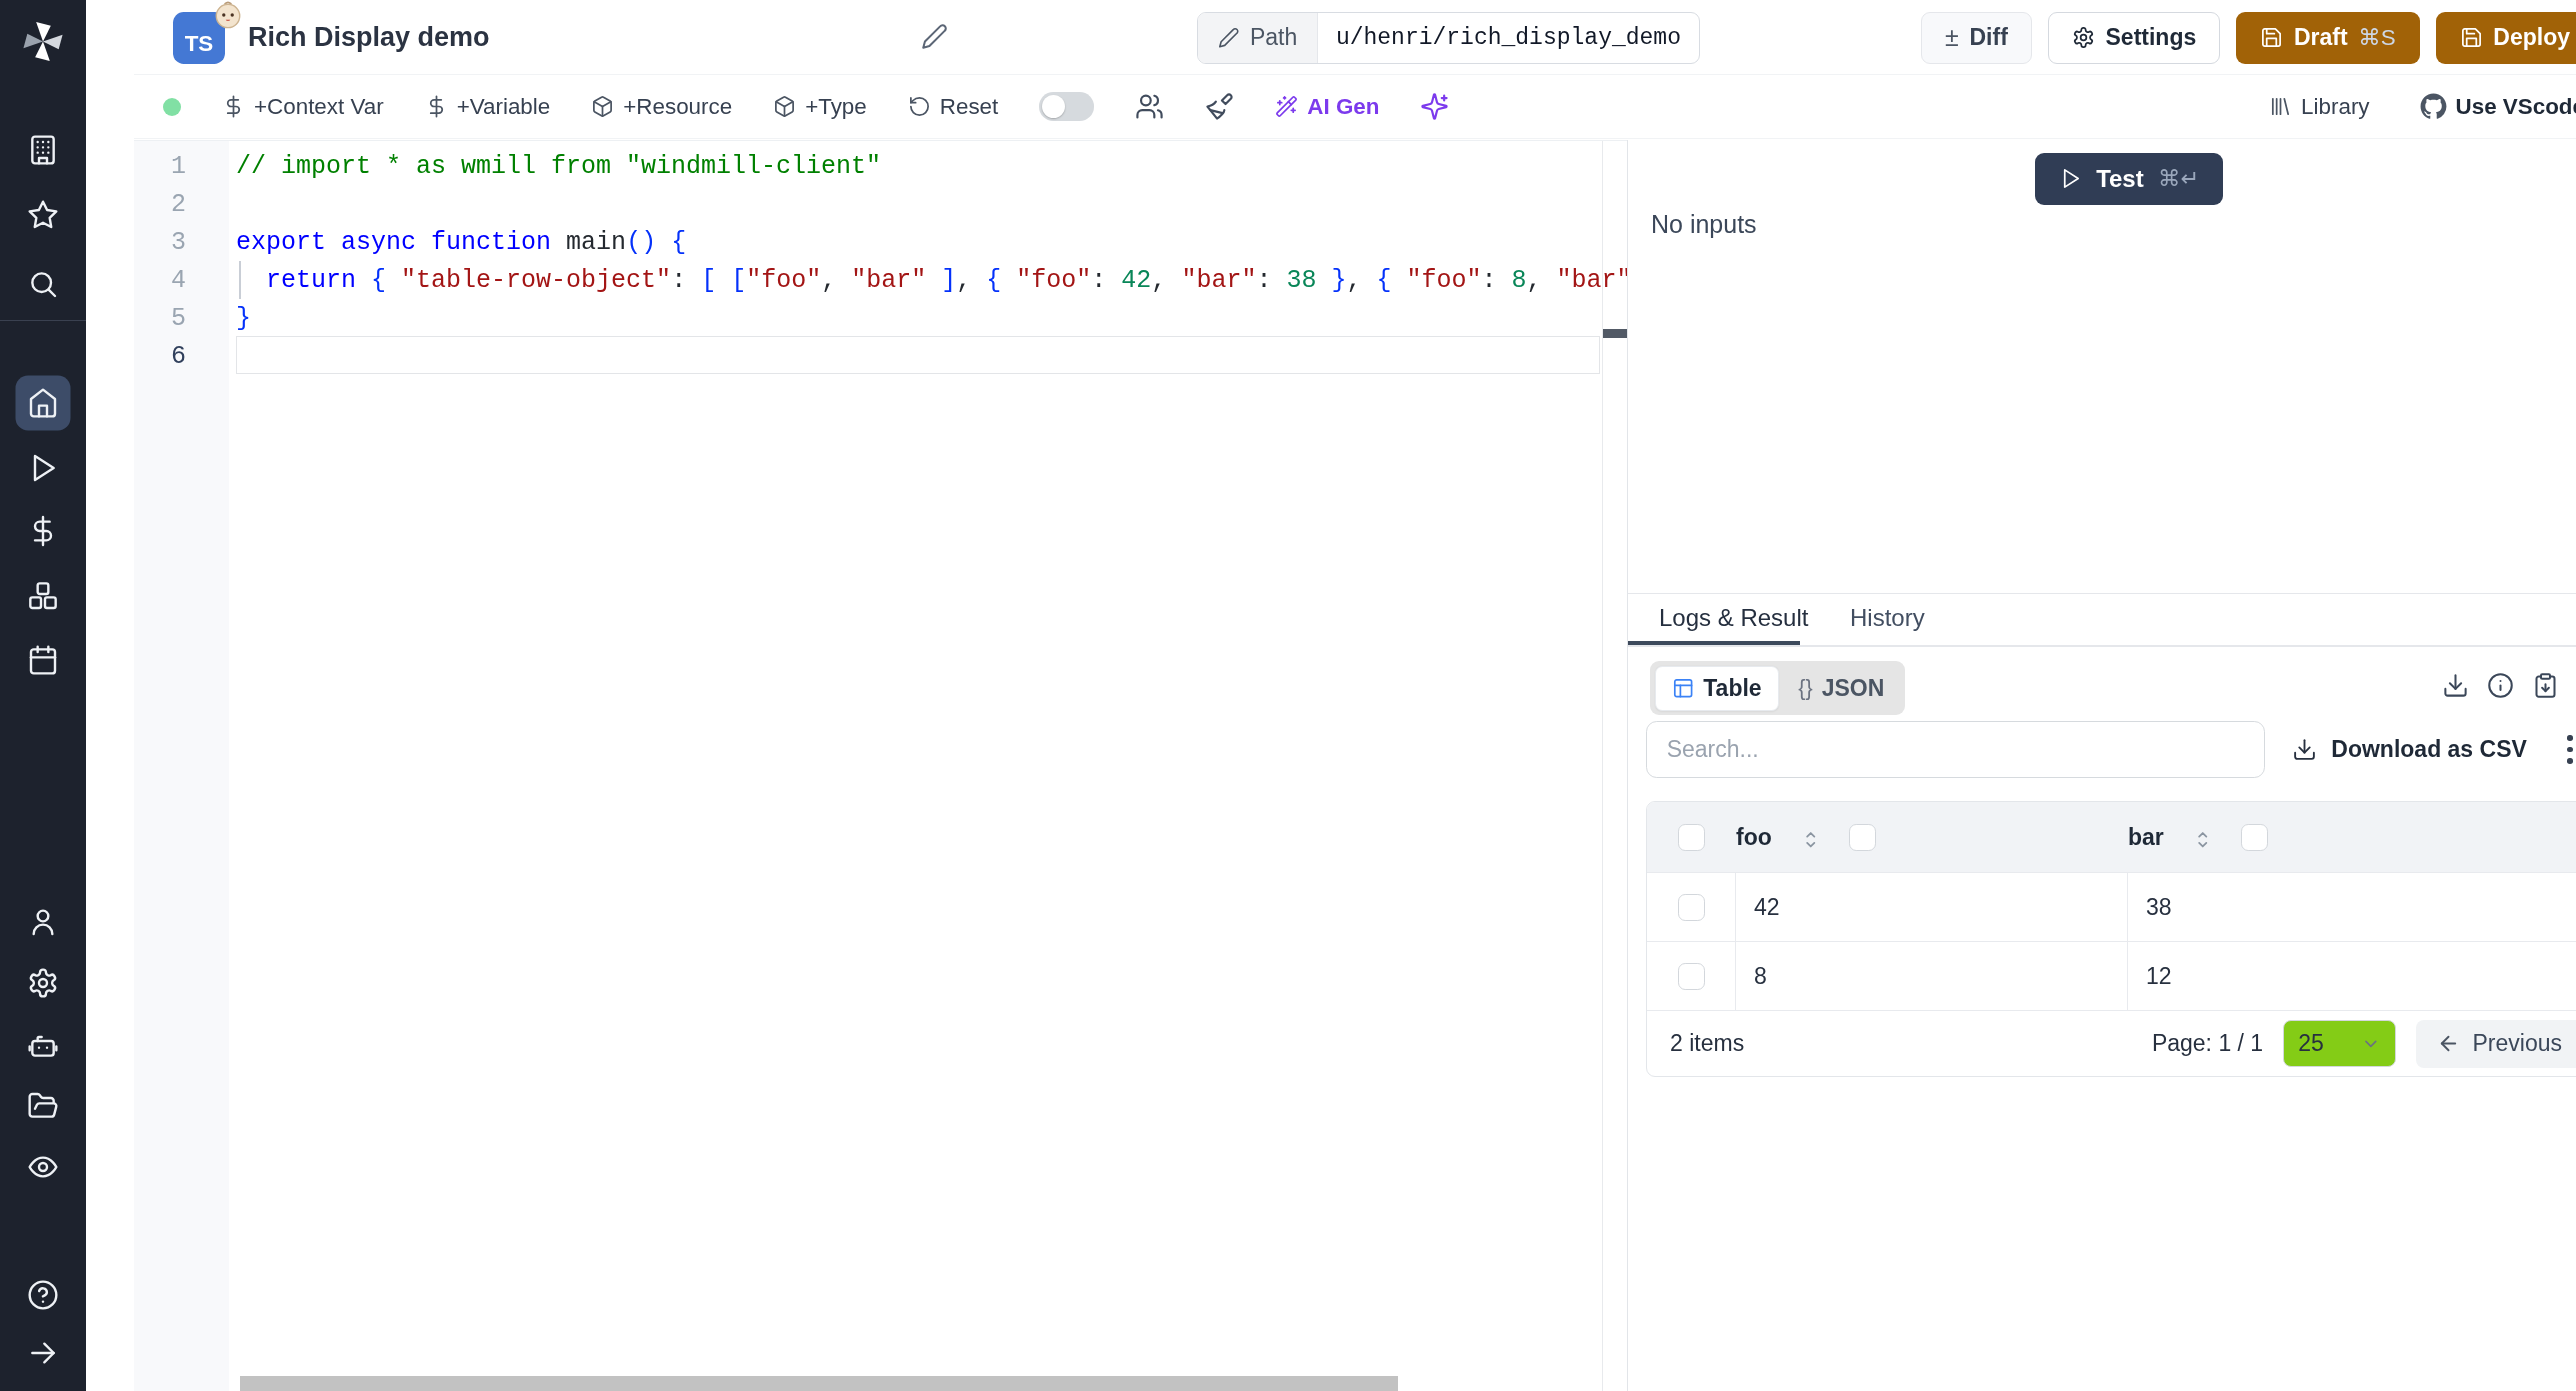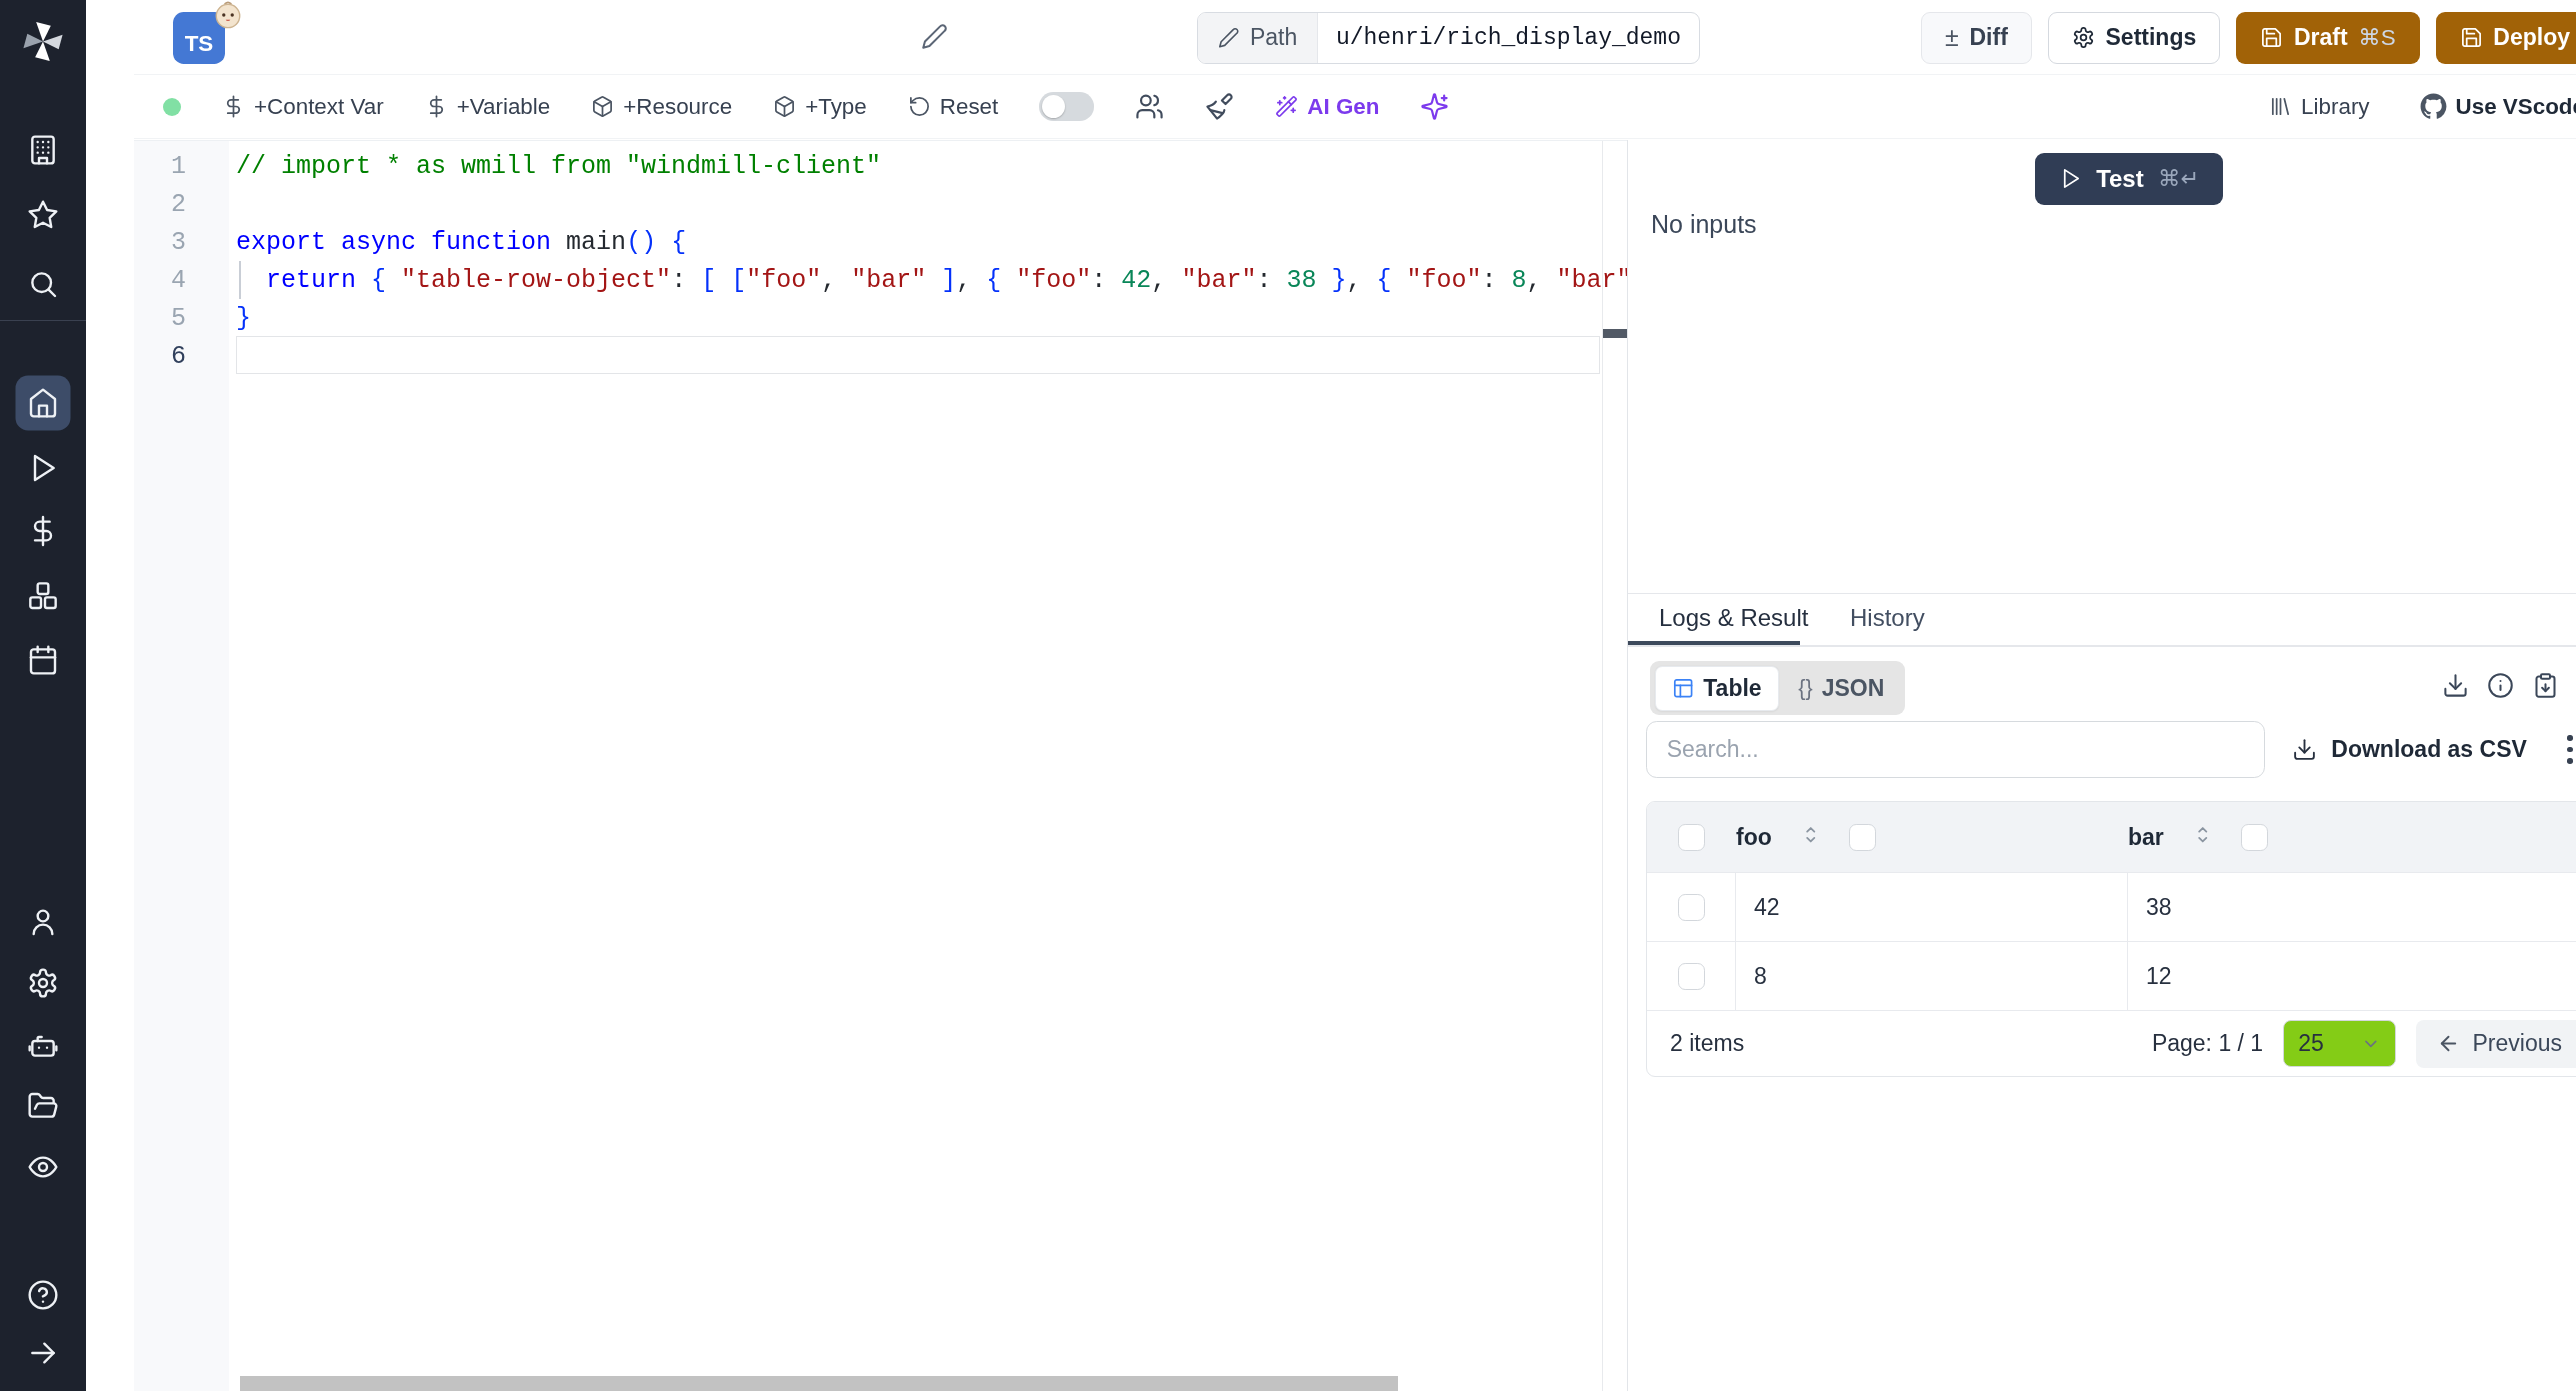--- a/index.html
+++ b/index.html
@@ -101,21 +101,21 @@
 
   .search-input { position:absolute; left:18px; top:581px; width:619px; height:57px; border:1.8px solid #d6dade; border-radius:10.7px; font-size:23px; color:#1f2937; padding:0 19.7px; font-family:"Liberation Sans", sans-serif; outline:none; }
   .search-input::placeholder { color:#9aa3af; }
   .csv-btn { position:absolute; left:664px; top:581px; height:57px; display:flex; align-items:center; gap:14.3px; font-size:23px; font-weight:600; color:#1f2937; cursor:pointer; }
   .csv-btn svg { width:25px; height:25px; color:#27303f; }
   .kebab-btn { position:absolute; right:36px; top:590px; width:36px; height:39px; display:flex; flex-direction:column; align-items:center; justify-content:center; gap:6.3px; cursor:pointer; }
   .kebab-btn i { width:5.4px; height:5.4px; border-radius:50%; background:#374151; }
 
   .result-table { position:absolute; left:18px; top:661px; width:960px; border:0.9px solid #e3e6ea; border-radius:9px; overflow:hidden; background:#fff; }
   .rt-header { display:flex; height:70px; background:#f1f3f6; align-items:center; }
-  .rt-hcell { display:flex; align-items:flex-start; gap:28px; }
+  .rt-hcell { display:flex; align-items:flex-end; gap:28px; }
   .rt-col-cb { width:89px; justify-content:center; }
   .rt-col-a { width:392px; }
   .rt-col-b { flex:1; }
   .rt-htext { font-size:23px; font-weight:700; color:#1f2937; }
   .sort-icon { width:21.5px; height:21.5px; color:#8b95a1; cursor:pointer; }
   .checkbox { width:27px; height:27px; border:1.8px solid #d3d7dc; border-radius:7.2px; background:#fff; cursor:pointer; flex:none; }
   .rt-row { display:flex; height:69px; align-items:stretch; border-top:0.9px solid #e8eaee; }
   .rt-cell { display:flex; align-items:center; font-size:23px; color:#27303f; }
   .rt-cell-cb { width:89px; justify-content:center; border-right:0.9px solid #e8eaee; }
   .rt-cell-a { width:392px; padding-left:18px; border-right:0.9px solid #e8eaee; }
@@ -252,20 +252,21 @@
       <div class="ts-badge">TS</div>
       <div class="emoji-badge">
         <svg viewBox="0 0 32 32">
             <path d="M13 4 Q16 1 19 4" fill="none" stroke="#b99b78" stroke-width="2" stroke-linecap="round"></path>
             <circle cx="16" cy="17" r="12.5" fill="#f3e4ce" stroke="#cdb491" stroke-width="1.5"></circle>
             <circle cx="11.5" cy="16" r="1.8" fill="#4a3323"></circle>
             <circle cx="20.5" cy="16" r="1.8" fill="#4a3323"></circle>
             <path d="M13.5 21 Q16 23.5 18.5 21" fill="#c0392b"></path>
           </svg>
       </div>
+      <div class="page-title">Rich Display demo</div>
       <div class="title-pencil">
         <svg viewBox="0 0 24 24" fill="none" stroke="currentColor" stroke-width="1.8" stroke-linecap="round" stroke-linejoin="round">
             <path d="M17 3a2.85 2.83 0 1 1 4 4L7.5 20.5 2 22l1.5-5.5Z"></path>
           </svg>
       </div>
 
       <div class="path-chip">
         <div class="path-label-seg">
           <svg viewBox="0 0 24 24" fill="none" stroke="currentColor" stroke-width="1.8" stroke-linecap="round" stroke-linejoin="round">
               <path d="M17 3a2.85 2.83 0 1 1 4 4L7.5 20.5 2 22l1.5-5.5Z"></path>

